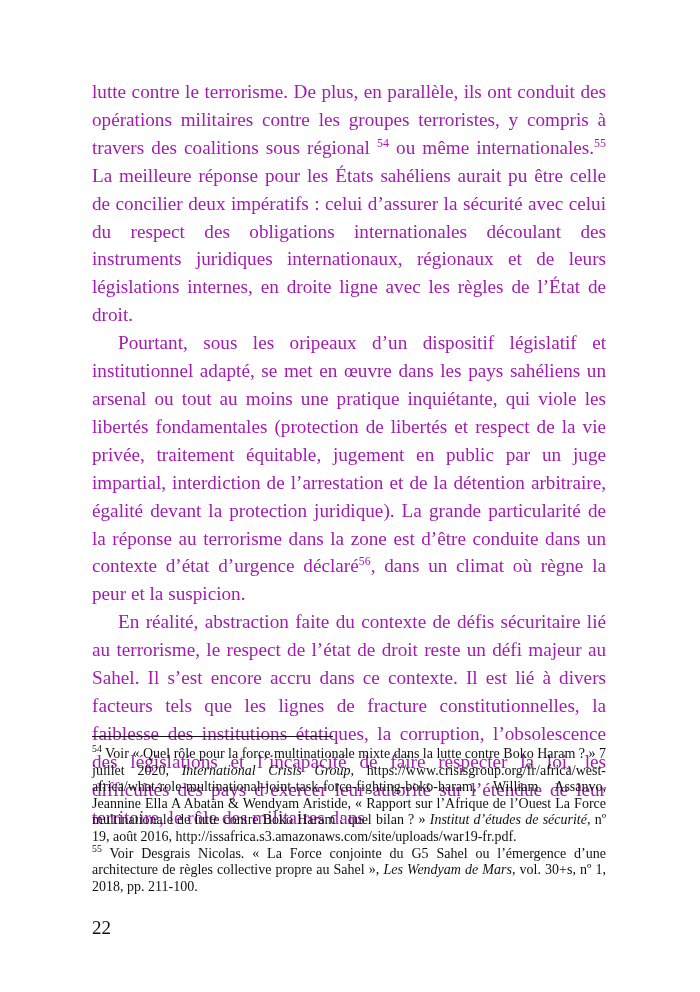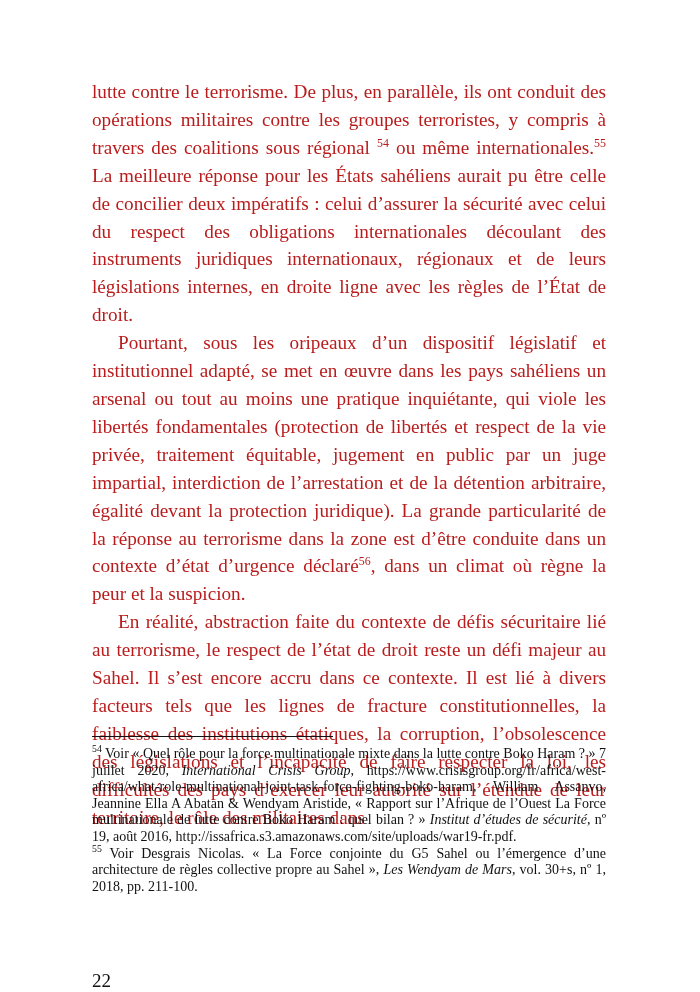--- a/index.html
+++ b/index.html
@@ -1,27 +1,27 @@
 <!DOCTYPE html>
 <html><head>
 <meta charset="utf-8">
 <style>
   html, body { margin: 0; padding: 0; background: #ffffff; }
   body { width: 700px; height: 992px; position: relative; overflow: hidden; }
-  .page { position: absolute; left: 92px; top: 78px; width: 514px; color: #b91c1c; font-family: "Liberation Serif", serif; }
+  .page { position: absolute; left: 92px; top: 78px; width: 514px; color: #a21caf; font-family: "Liberation Serif", serif; }
   .body-text { font-size: 19.2px; line-height: 27.9px; text-align: justify; margin: 0; }
   .body-text p { margin: 0; text-align: justify; }
   .body-text p.indent { text-indent: 26px; }
   sup { font-size: 0.62em; line-height: 0; vertical-align: super; }
   .rule { position: absolute; left: 92px; top: 736px; width: 241px; height: 0; border-top: 1.3px solid #111; }
   .footnotes { position: absolute; left: 92px; top: 746px; width: 514px; font-family: "Liberation Serif", serif; font-size: 14px; line-height: 16.6px; color: #111; }
   .footnotes p { margin: 0; text-align: justify; }
   .footnotes sup { font-size: 0.7em; }
   .footnotes em { font-style: italic; }
-  .page-number { position: absolute; left: 92px; top: 970px; font-family: "Liberation Serif", serif; font-size: 19px; color: #111; }
+  .page-number { position: absolute; left: 92px; top: 917px; font-family: "Liberation Serif", serif; font-size: 19px; color: #111; }
 </style>
 </head>
 <body>
 
 <div class="page">
   <div class="body-text" id="body-text">
       <p><span>lutte contre le terrorisme. De plus, en parallèle, ils ont conduit des opérations militaires contre les groupes terroristes, y compris à travers des coalitions sous régional </span><sup>54</sup><span> ou même internationales.</span><sup>55</sup><span> La meilleure réponse pour les États sahéliens aurait pu être celle de concilier deux impératifs : celui d’assurer la sécurité avec celui du respect des obligations internationales découlant des instruments juridiques internationaux, régionaux et de leurs législations internes, en droite ligne avec les règles de l’État de droit.</span></p>
       <p class="indent"><span>Pourtant, sous les oripeaux d’un dispositif législatif et institutionnel adapté, se met en œuvre dans les pays sahéliens un arsenal ou tout au moins une pratique inquiétante, qui viole les libertés fondamentales (protection de libertés et respect de la vie privée, traitement équitable, jugement en public par un juge impartial, interdiction de l’arrestation et de la détention arbitraire, égalité devant la protection juridique). La grande particularité de la réponse au terrorisme dans la zone est d’être conduite dans un contexte d’état d’urgence déclaré</span><sup>56</sup><span>, dans un climat où règne la peur et la suspicion.</span></p>
       <p class="indent"><span>En réalité, abstraction faite du contexte de défis sécuritaire lié au terrorisme, le respect de l’état de droit reste un défi majeur au Sahel. Il s’est encore accru dans ce contexte. Il est lié à divers facteurs tels que les lignes de fracture constitutionnelles, la faiblesse des institutions étatiques, la corruption, l’obsolescence des législations et l’incapacité de faire respecter la loi, les difficultés des pays d’exercer leur autorité sur l’étendue de leur territoire, le rôle des militaires dans</span></p>
     </div>

